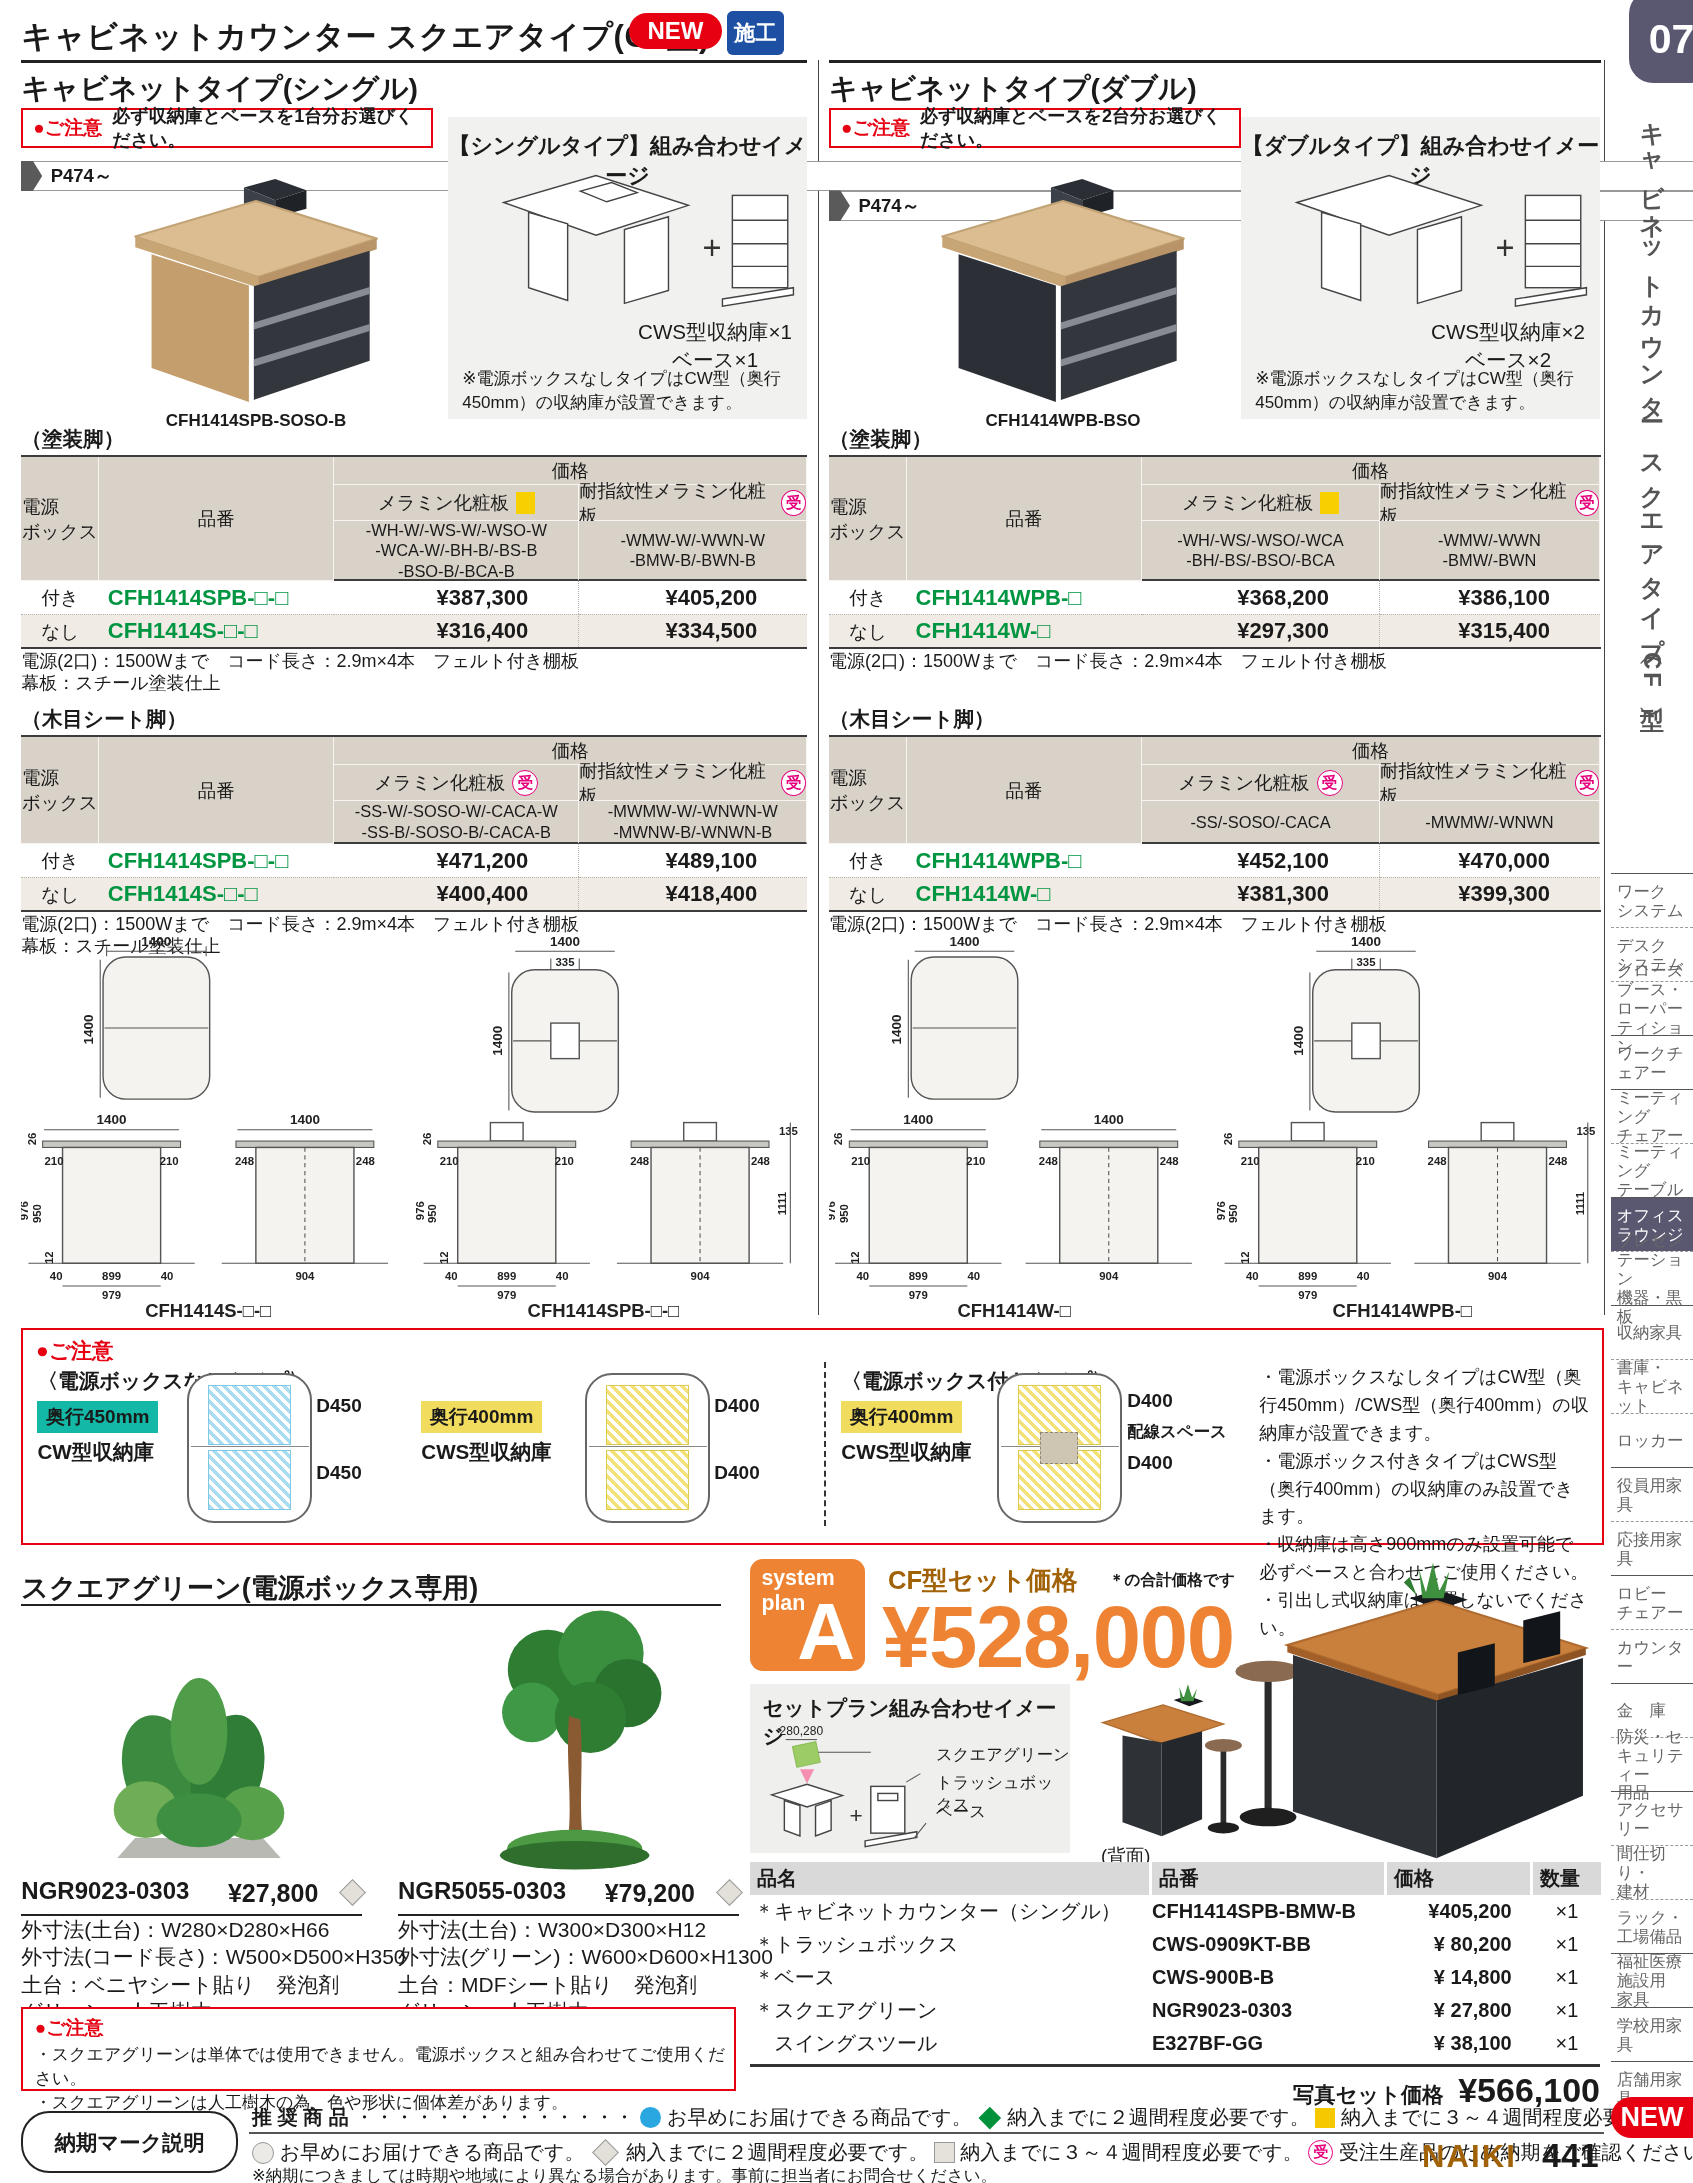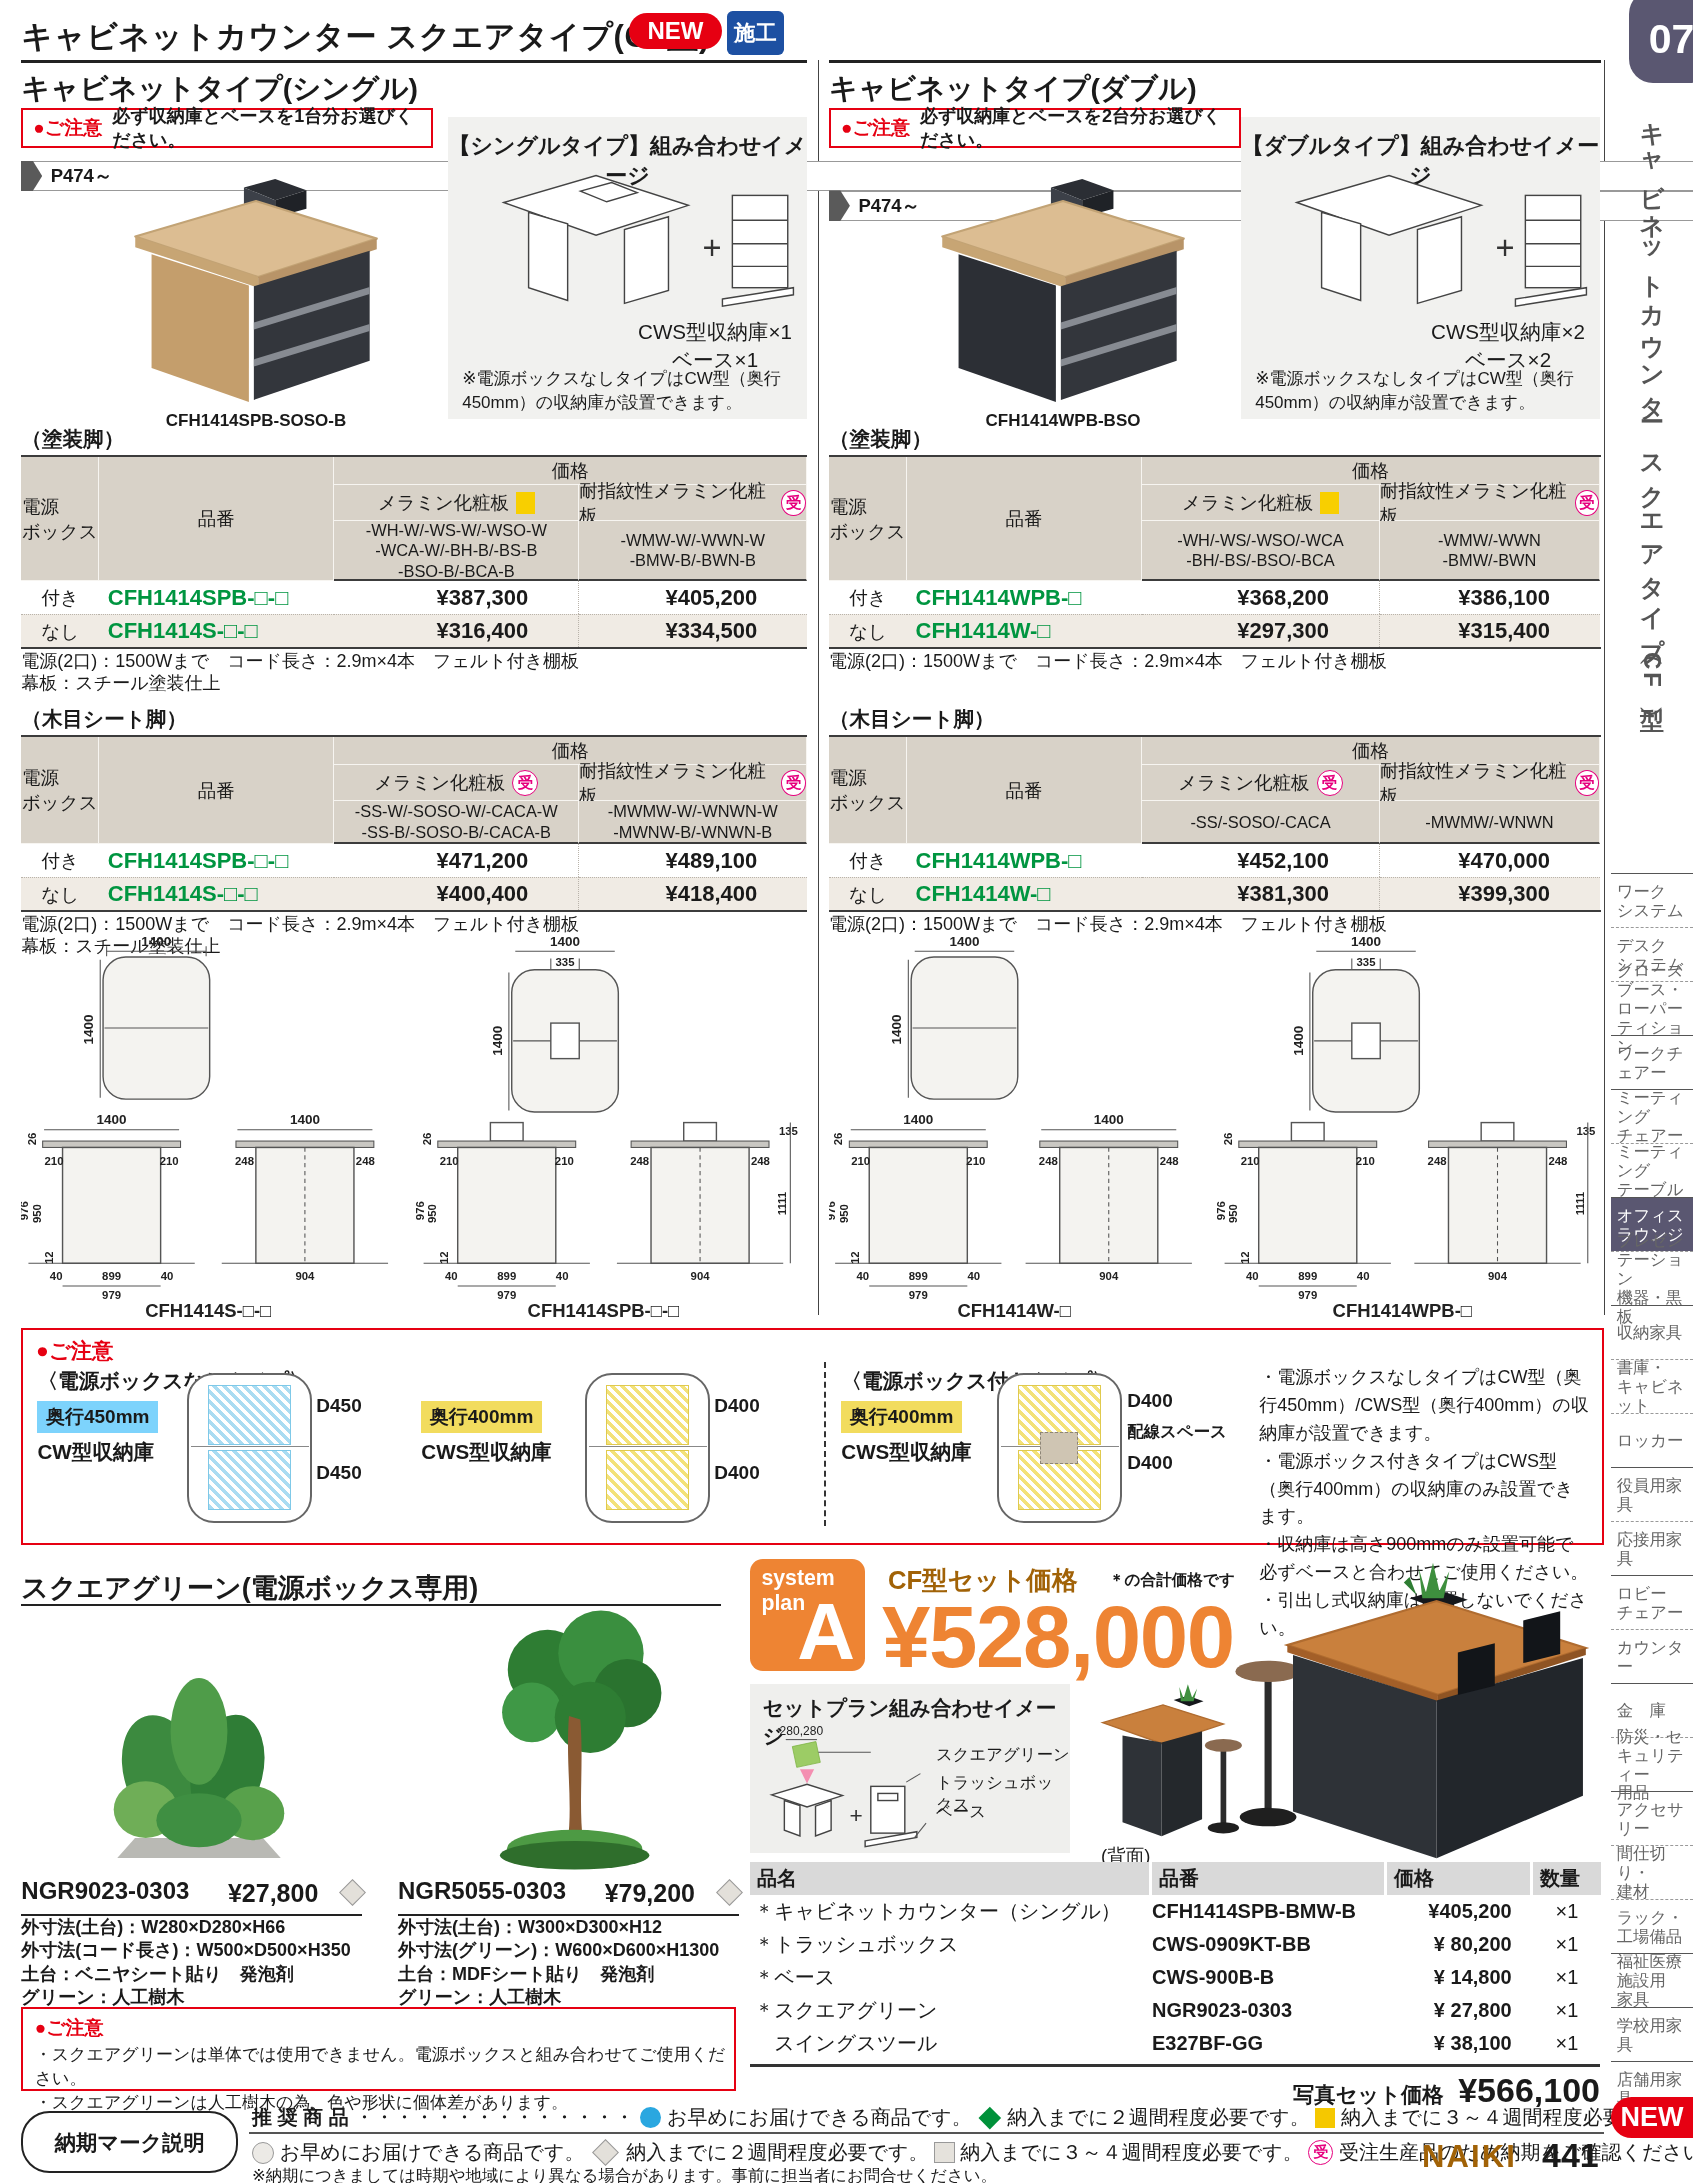--- a/index.html
+++ b/index.html
@@ -48,35 +48,35 @@
   .dg rect.o{fill:#f4f3f0;stroke:#555;stroke-width:2;}
   .dg rect.w{fill:#fff;stroke:#555;stroke-width:2;}
   .dg rect.t{fill:#c9c7c2;stroke:#555;stroke-width:1.5;}
   .dg text{font-size:19px;fill:#222;font-weight:bold;}
   .dg .sm{font-size:16px;}
   .dg .cap{font-size:26px;font-weight:bold;text-anchor:middle;}
   
   .notice{border:2.1px solid #e60012;background:#fff;}
   .n-title{font-size:20.6px;font-weight:bold;}
   .depth-chip{display:inline-block;font-weight:bold;font-size:19px;padding:2.8px 8.5px;}
-  .chip-blue{background:#7dd3fc;}
+  .chip-blue{background:#14b8a6;}
   .chip-yel{background:#f2dc5e;}
   .n-name{font-size:20.6px;font-weight:bold;}
   .ndg{border:2.1px solid #666;border-radius:27px;background:#fff;position:absolute;width:121px;height:146px;}
   .ndg .mid{position:absolute;left:1.4px;right:1.4px;top:71px;border-top:1.4px solid #888;}
   .hatch-b{position:absolute;background:repeating-linear-gradient(45deg,#aadcf2 0 3.6px,#ffffff 3.6px 7.1px);border:0.7px solid #7fc9e8;}
   .hatch-y{position:absolute;background:repeating-linear-gradient(45deg,#f3e27a 0 3.6px,#ffffff 3.6px 7.1px);border:0.7px solid #e0ca4e;}
   .dlab{font-size:19px;font-weight:bold;}
   .wire{font-size:16.4px;font-weight:bold;}
   .n-bullets{font-size:18px;line-height:1.55;}
   
   .g-title{font-size:27px;font-weight:bold;}
   .g-code{font-size:24px;font-weight:bold;}
   .g-price{font-size:25px;font-weight:bold;}
-  .g-spec{font-size:18px;line-height:1.3;font-weight:bold;}
+  .g-spec{font-size:21px;line-height:1.3;}
   .m-diamond-o{display:inline-block;width:17px;height:17px;background:#e3e0da;border:1.4px solid #999;transform:rotate(45deg);}
   
   .plan-badge{background:#ee8433;border-radius:12.8px;color:#fff;}
   .plan-badge .s1{font-size:21.3px;font-weight:bold;}
   .plan-badge .letter{font-size:80px;font-weight:bold;line-height:0.9;}
   .plan-setlab{color:#a16207;font-size:25.6px;font-weight:bold;}
   .plan-note{font-size:15.6px;font-weight:bold;}
   .plan-price{color:#ee8433;font-size:87px;font-weight:bold;letter-spacing:-1.4px;}
   .plan-graybox{background:#efefed;}
   .plan-combo-title{font-size:20.6px;font-weight:bold;}

